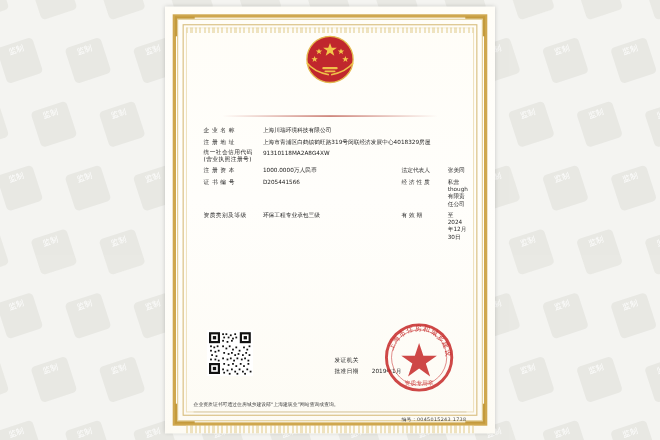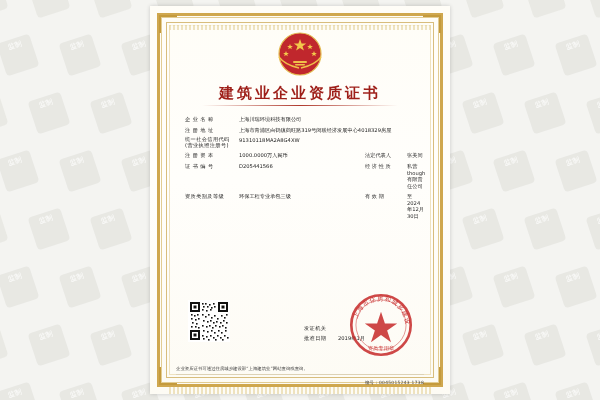--- a/index.html
+++ b/index.html
@@ -275,21 +275,20 @@
 
       <g fill="#f2c84b" opacity=".95">
         <rect x="24" y="31" width="14" height="2" rx="1"></rect>
         <rect x="26" y="34" width="10" height="1.6" rx=".8"></rect>
         <path d="M10 27 q6 8 20 11" stroke="#f2c84b" stroke-width="1.3" fill="none"></path>
         <path d="M52 27 q-6 8 -20 11" stroke="#f2c84b" stroke-width="1.3" fill="none"></path>
       </g>
     </svg>
   </div>
 
-  <div class="title">建筑业企业资质证书</div>
   <div class="title-rule"></div>
 
   <div class="fields">
 
     <div class="frow">
       <div class="flabel">企 业 名 称</div>
       <div class="fval">上海川瑞环境科技有限公司</div>
     </div>
 
     <div class="frow">

